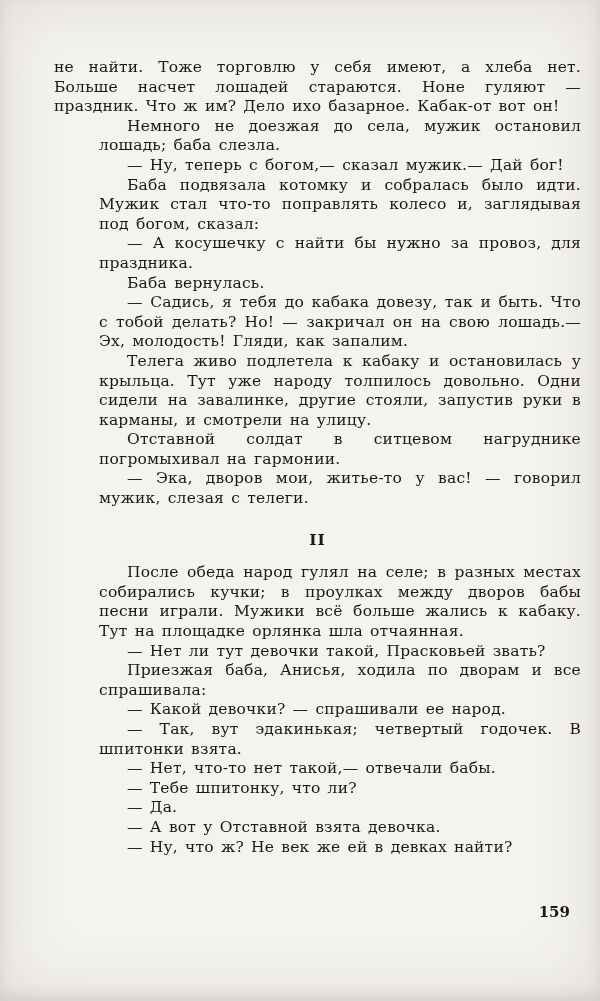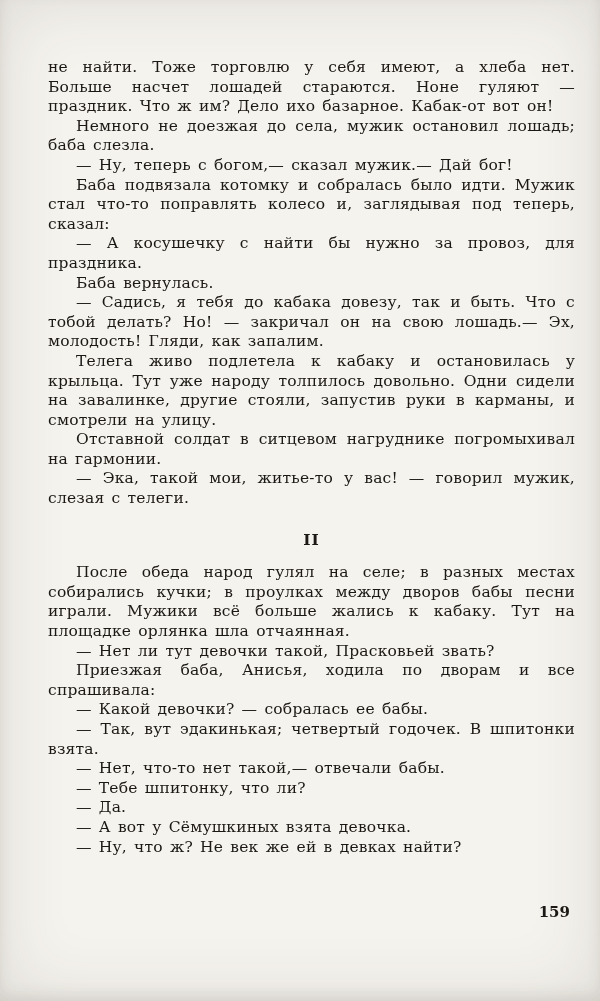--- a/index.html
+++ b/index.html
@@ -11,36 +11,36 @@
     position: relative;
     width: 600px;
     height: 1001px;
     background: #f5f3ee;
     box-shadow: inset 0 0 70px rgba(60,50,40,0.12), inset 0 -6px 14px rgba(60,50,40,0.10);
     box-sizing: border-box;
     overflow: hidden;
   }
   .text-block {
     position: absolute;
-    left: 48px;
+    left: 54px;
     top: 58px;
     width: 527px;
     font-family: "DejaVu Serif", "Liberation Serif", serif;
     font-size: 15.5px;
     line-height: 19.6px;
     color: #1b1815;
     text-align: justify;
     word-spacing: 2px;
     letter-spacing: 0.2px;
   }
   .text-block p {
     margin: 0;
     padding: 0;
   }
-  p.indent { text-indent: 28px; }
+  p.indent { text-indent: 28px; margin-left: 45px; }
   p.no-indent { text-indent: 0; }
   p.heading {
     text-align: center;
     text-indent: 0;
     margin: 21px 0 14px 0;
     font-weight: bold;
     letter-spacing: 1px;
   }
   .page-number {
     position: absolute;
@@ -53,33 +53,33 @@
   }
 </style>
 </head>
 <body>
 
 <div class="scan">
   <div class="text-block">
       <p class="no-indent">не найти. Тоже торговлю у себя имеют, а хлеба нет. Больше насчет лошадей стараются. Ноне гуляют — праздник. Что ж им? Дело ихо базарное. Кабак-от вот он!</p>
       <p class="indent">Немного не доезжая до села, мужик остановил лошадь; баба слезла.</p>
       <p class="indent">— Ну, теперь с богом,— сказал мужик.— Дай бог!</p>
-      <p class="indent">Баба подвязала котомку и собралась было идти. Мужик стал что-то поправлять колесо и, заглядывая под теперь, сказал:</p>
+      <p class="indent">Баба подвязала котомку и собралась было идти. Мужик стал что-то поправлять колесо и, заглядывая под богом, сказал:</p>
       <p class="indent">— А косушечку с найти бы нужно за провоз, для праздника.</p>
       <p class="indent">Баба вернулась.</p>
       <p class="indent">— Садись, я тебя до кабака довезу, так и быть. Что с тобой делать? Но! — закричал он на свою лошадь.— Эх, молодость! Гляди, как запалим.</p>
       <p class="indent">Телега живо подлетела к кабаку и остановилась у крыльца. Тут уже народу толпилось довольно. Одни сидели на завалинке, другие стояли, запустив руки в карманы, и смотрели на улицу.</p>
       <p class="indent">Отставной солдат в ситцевом нагруднике погромыхивал на гармонии.</p>
-      <p class="indent">— Эка, такой мои, житье-то у вас! — говорил мужик, слезая с телеги.</p>
+      <p class="indent">— Эка, дворов мои, житье-то у вас! — говорил мужик, слезая с телеги.</p>
       <p class="heading">II</p>
       <p class="indent">После обеда народ гулял на селе; в разных местах собирались кучки; в проулках между дворов бабы песни играли. Мужики всё больше жались к кабаку. Тут на площадке орлянка шла отчаянная.</p>
       <p class="indent">— Нет ли тут девочки такой, Прасковьей звать?</p>
       <p class="indent">Приезжая баба, Анисья, ходила по дворам и все спрашивала:</p>
-      <p class="indent">— Какой девочки? — собралась ее бабы.</p>
+      <p class="indent">— Какой девочки? — спрашивали ее народ.</p>
       <p class="indent">— Так, вут эдакинькая; четвертый годочек. В шпитонки взята.</p>
       <p class="indent">— Нет, что-то нет такой,— отвечали бабы.</p>
       <p class="indent">— Тебе шпитонку, что ли?</p>
       <p class="indent">— Да.</p>
-      <p class="indent">— А вот у Сёмушкиных взята девочка.</p>
+      <p class="indent">— А вот у Отставной взята девочка.</p>
       <p class="indent">— Ну, что ж? Не век же ей в девках найти?</p>
     </div>
   <div class="page-number">159</div>
 </div>
 
 </body></html>

